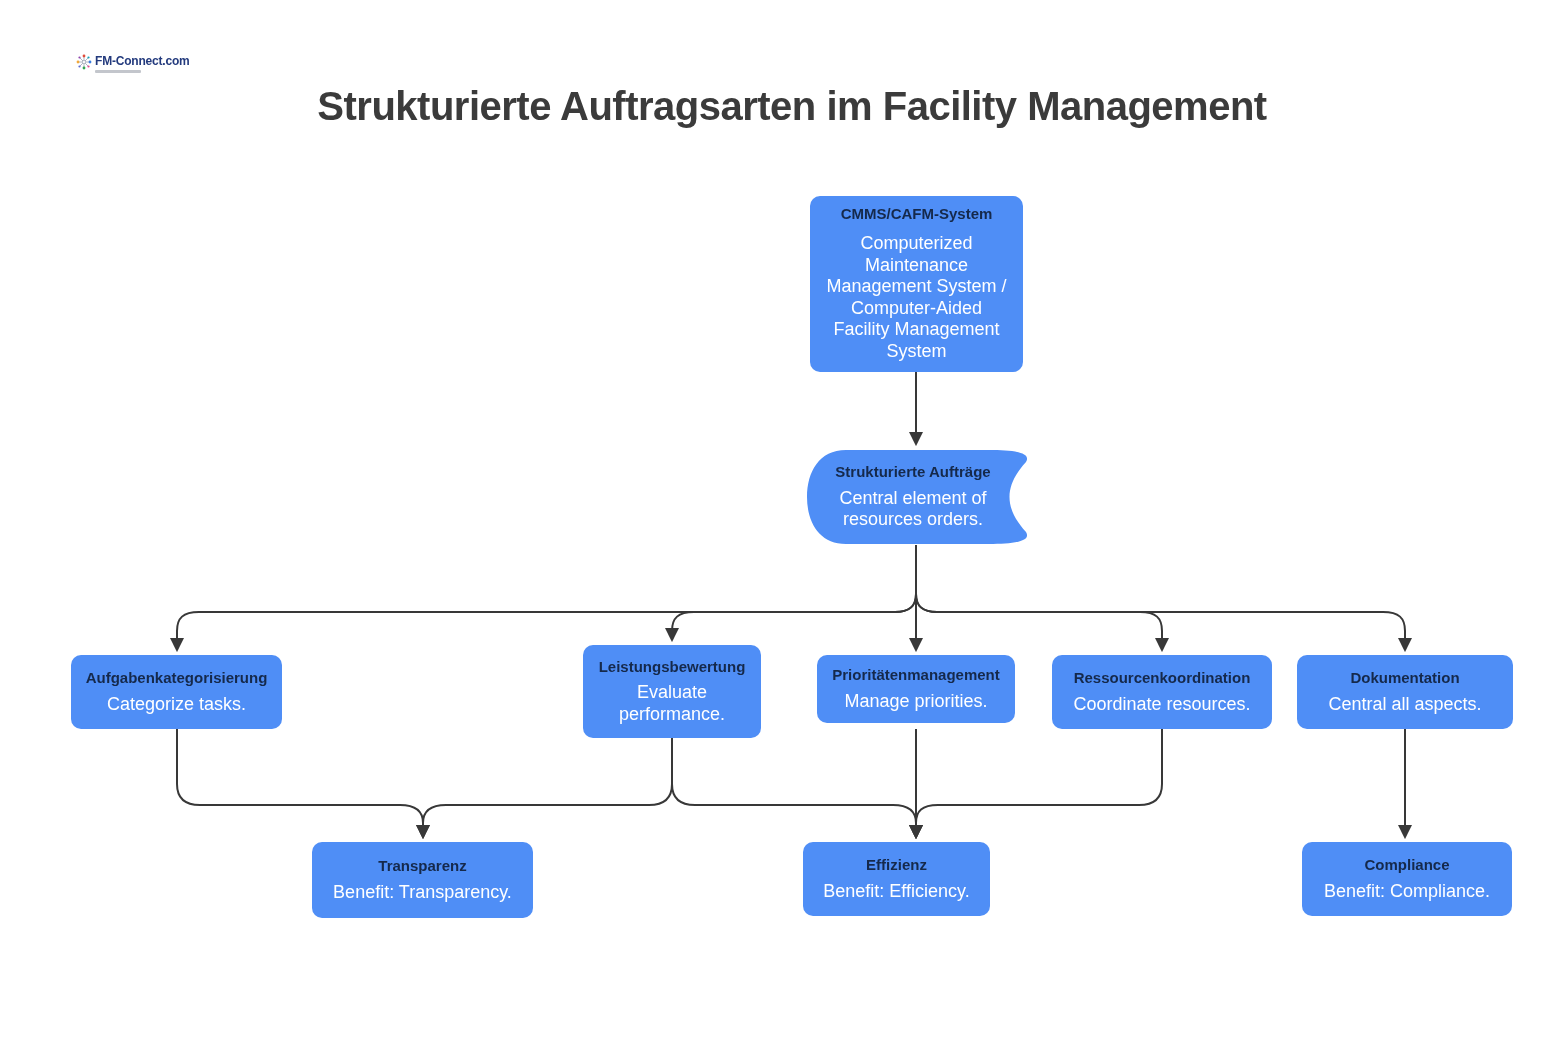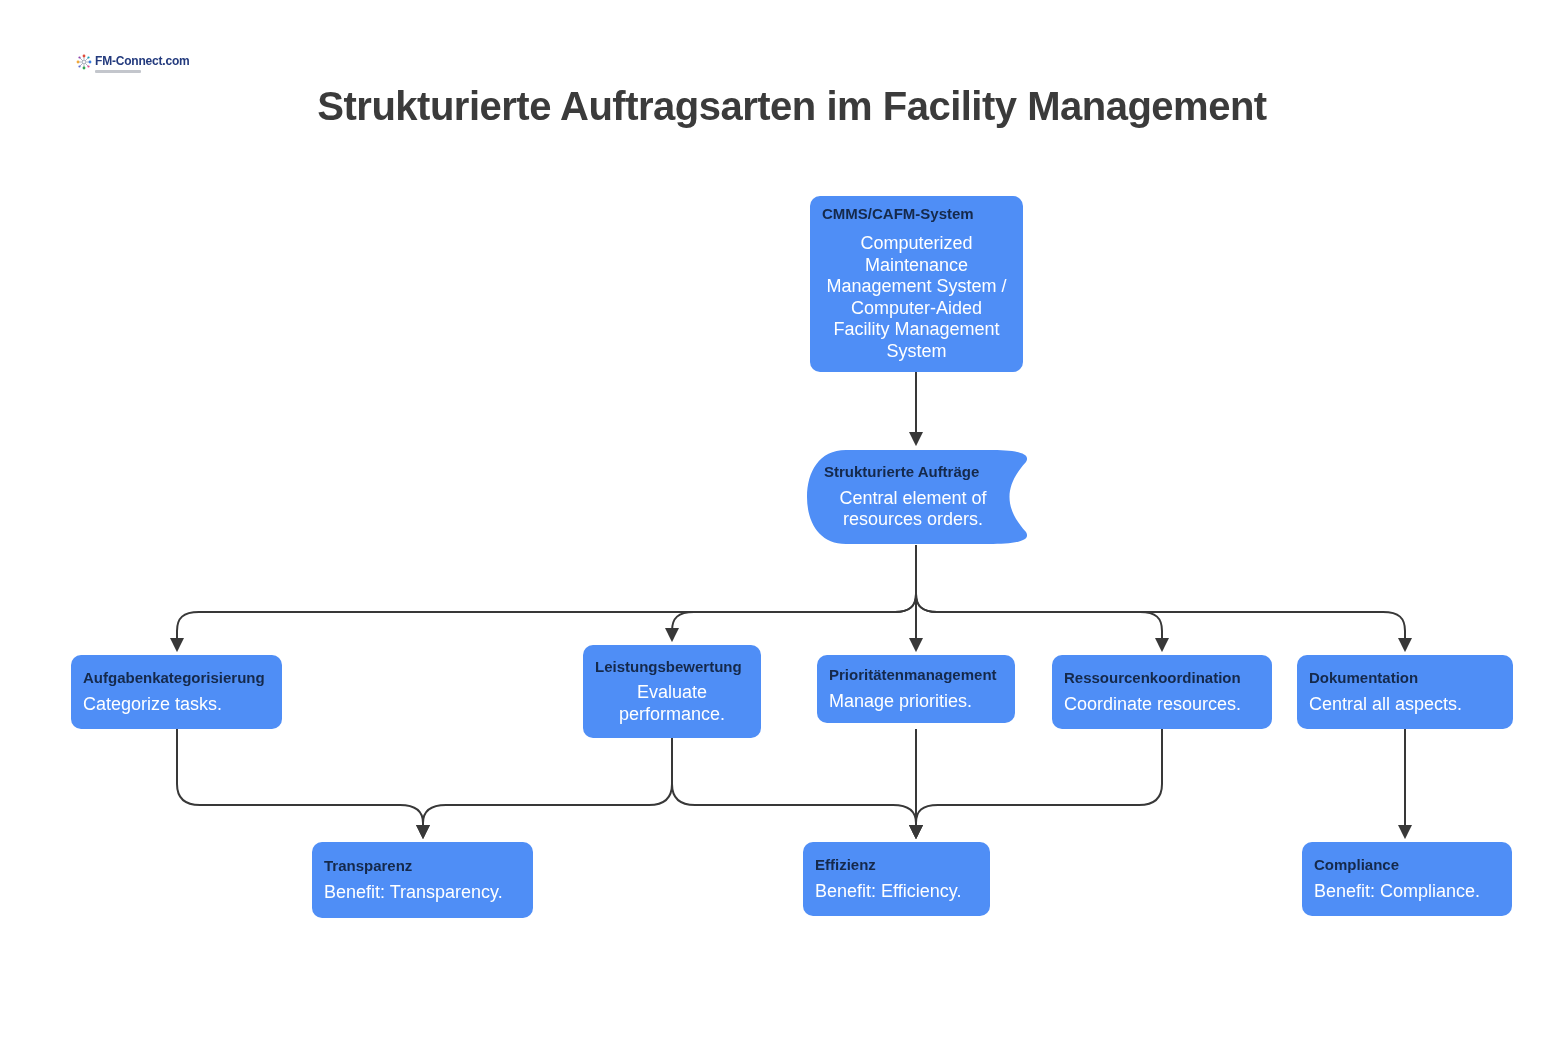--- a/index.html
+++ b/index.html
@@ -25,21 +25,21 @@
   
   .edges { position:absolute; left:0; top:0; z-index:1; }
   .edge { fill:none; stroke: var(--edge, #383838); stroke-width:2px; }
   .arrowhead { fill: var(--edge, #383838); }
 
   
   .node {
     position:absolute; z-index:2; box-sizing:border-box;
     background: var(--node-fill, #4F8EF6);
     border-radius:10px;
-    display:flex; flex-direction:column; justify-content:center; align-items:flex-start;
+    display:flex; flex-direction:column; justify-content:center; align-items:center;
     text-align:center; padding:8px 12px;
   }
   .node-title {
     font-size:15px; font-weight:bold;
     color: var(--node-title-text, #15294B);
     margin-bottom:6px; line-height:1.25;
   }
   .node-body {
     font-size:18px; color: var(--node-body-text, #ffffff); line-height:1.2;
   }

